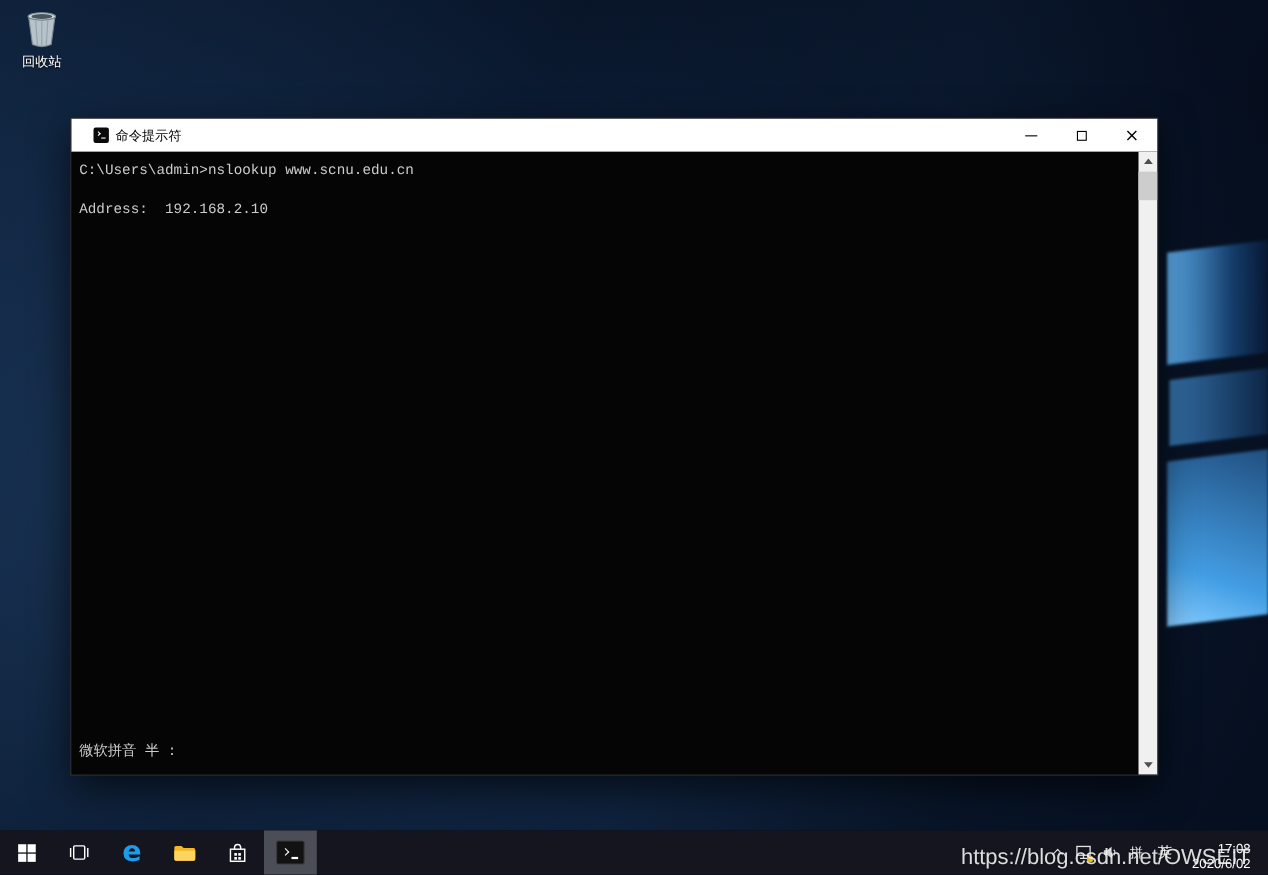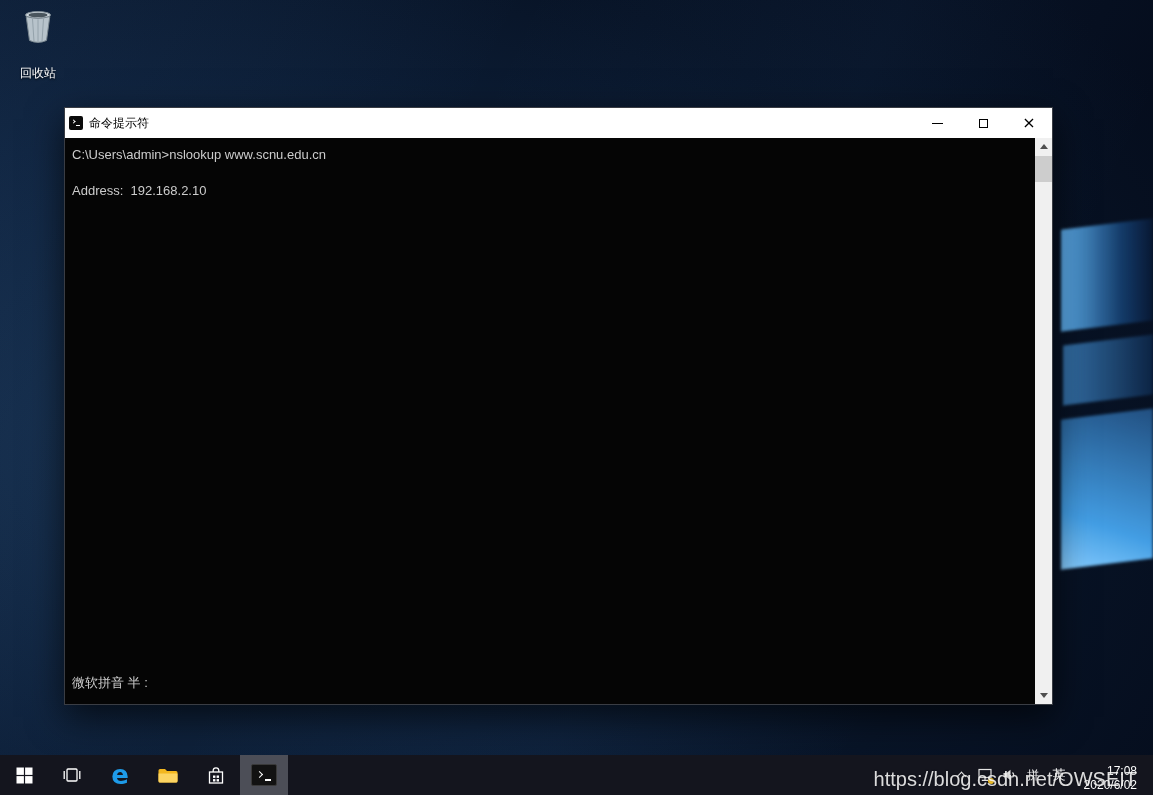--- a/index.html
+++ b/index.html
@@ -13,39 +13,39 @@
     background:linear-gradient(to right, rgba(96,180,244,.95), rgba(30,95,165,.55) 65%, rgba(12,45,95,.28))}
   .pane2{top:340px;height:60px;width:90px;
     background:linear-gradient(to right, rgba(70,150,220,.7), rgba(22,72,132,.35))}
   .pane3{top:414px;height:150px;width:92px;
     background:linear-gradient(205deg, rgba(55,130,205,.55), rgba(70,165,238,.95) 70%, rgba(135,205,255,1))}
   .glowstreak{position:absolute;left:0;top:0;width:100%;height:100%;pointer-events:none;
     background:linear-gradient(115deg, rgba(70,130,200,.10) 0%, rgba(0,0,0,0) 35%, rgba(60,120,190,.06) 60%, rgba(0,0,0,0) 80%)}
 
   
   .recycle-bin{position:absolute;left:13px;top:8px;width:50px;text-align:center;color:#fff;font-size:12px}
-  .recycle-bin .label{display:block;margin-top:18px;text-shadow:0 1px 2px rgba(0,0,0,.9)}
+  .recycle-bin .label{display:block;margin-top:1px;text-shadow:0 1px 2px rgba(0,0,0,.9)}
 
   
   .cmd-window{position:absolute;left:64px;top:107px;width:989px;height:598px;
     border:1px solid #3a3d44;box-shadow:0 12px 34px rgba(0,0,0,.65);background:#060606}
-  .titlebar{height:30px;background:#ffffff;display:flex;align-items:center;padding-left:4px;position:relative}
+  .titlebar{height:30px;background:#ffffff;display:flex;align-items:center;padding-left:20px;position:relative}
   .title-icon{width:14px;height:14px;background:#0a0a0a;border-radius:2px;margin-right:6px;position:relative;flex:0 0 auto}
   .title-icon .caret{position:absolute;left:3px;top:4px;width:3px;height:3px;
     border-right:1.4px solid #fff;border-bottom:1.4px solid #fff;transform:rotate(-45deg)}
   .title-icon .uscore{position:absolute;left:7px;top:9px;width:4px;height:1.4px;background:#fff}
   .title-text{font-size:12px;color:#000}
   .win-controls{position:absolute;right:0;top:0;height:100%;display:flex}
   .win-btn{width:46px;height:100%;display:flex;align-items:center;justify-content:center;cursor:default}
   .glyph-min{width:11px;height:1px;background:#000}
   .glyph-max{width:9px;height:9px;border:1px solid #000}
   .glyph-close{font-size:16px;line-height:16px;color:#000;font-family:"DejaVu Sans",sans-serif}
 
   .terminal{position:absolute;left:0;right:0;top:30px;bottom:0;background:#050505;color:#cccccc;
-    font-family:Liberation Sans, sans-serif;font-size:13px}
+    font-family:Liberation Mono, monospace;font-size:13px}
   .terminal-lines{position:absolute;top:8px;left:7px;right:22px}
   .tline{height:18px;line-height:18px;white-space:pre}
   .cursor{display:inline-block;width:9px;height:8px;background:#bcbcbc;margin-left:1px;vertical-align:-1px;
     animation:blink 1.1s steps(1) infinite}
   @keyframes blink{50%{opacity:0}}
   .ime-line{position:absolute;left:7px;bottom:12px;height:18px;line-height:18px;white-space:pre;color:#cccccc}
 
   .scrollbar{position:absolute;top:0;right:0;bottom:0;width:17px;background:#f0f0f0}
   .sb-arrow{position:absolute;left:0;width:17px;height:17px;display:flex;align-items:center;justify-content:center}
   .sb-up{top:0}.sb-down{bottom:0}

